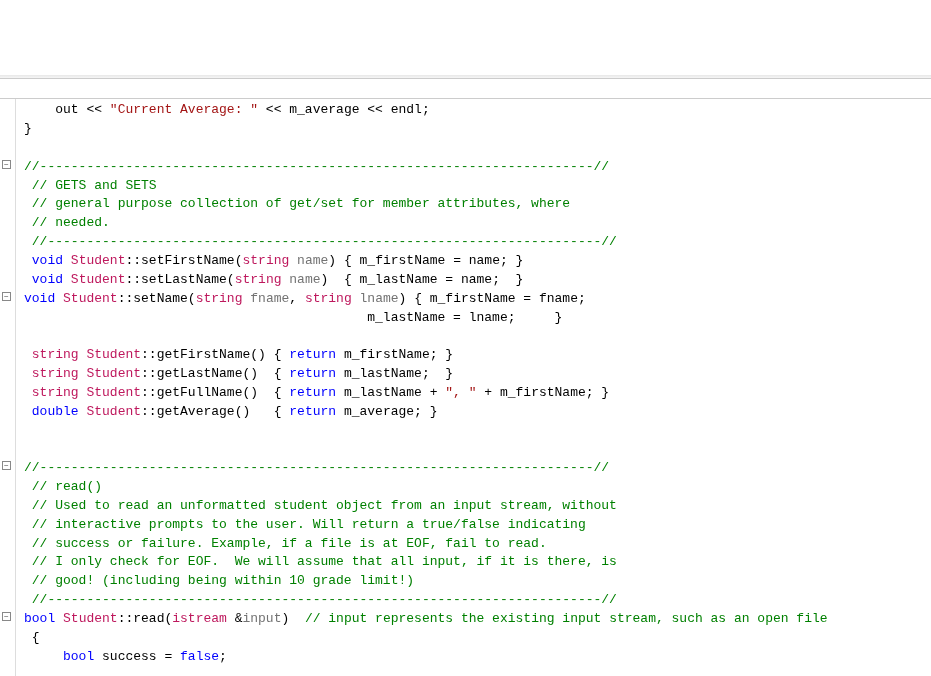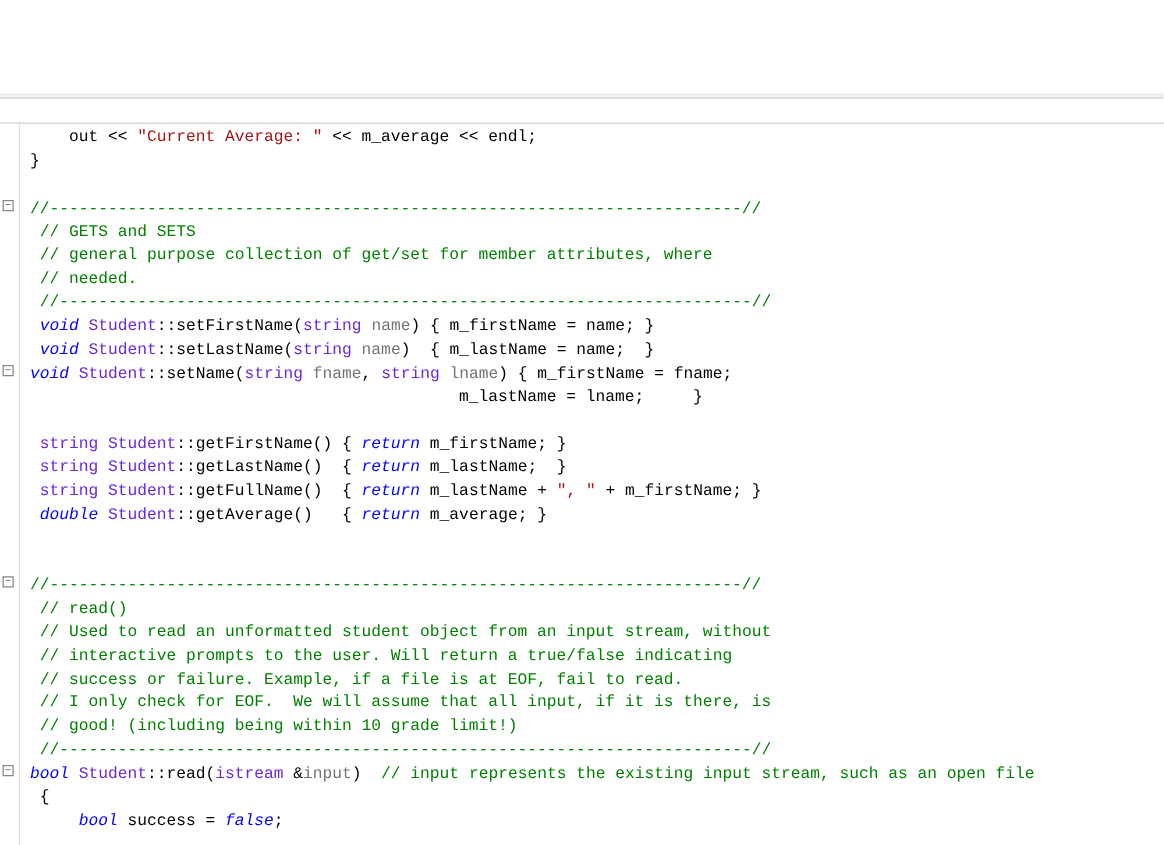--- a/index.html
+++ b/index.html
@@ -38,22 +38,22 @@
     }
     .code-area {
       padding: 2px 0 2px 8px;
       flex: 1;
     }
     .top-border-bar {
       height: 4px;
       background: linear-gradient(to bottom, #e8e8e8, #f5f5f5);
       border-bottom: 1px solid #ccc;
     }
-    .kw { color: #0000ff; font-style: italic; }
-    .cls { color: #6d28d9; }
+    .kw { color: #0000ff; }
+    .cls { color: #be185d; }
     .str { color: #a31515; }
     .cmt { color: #008000; }
     .param { color: #737373; }
     .line {
       height: 18.85px;
     }
     .gutter-line {
       height: 18.85px;
       position: relative;
     }

